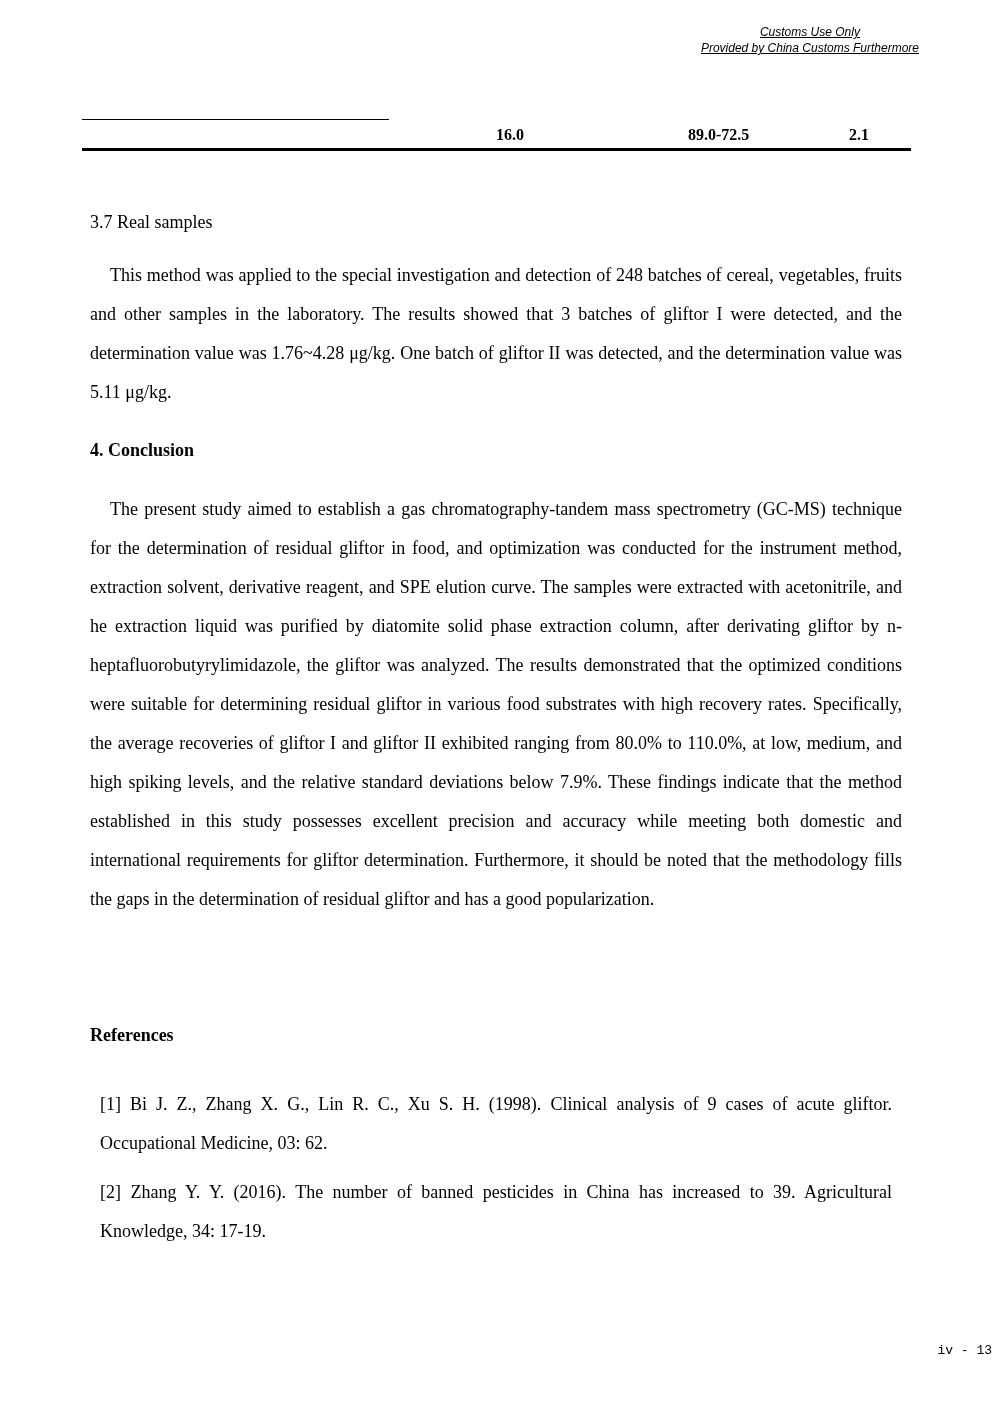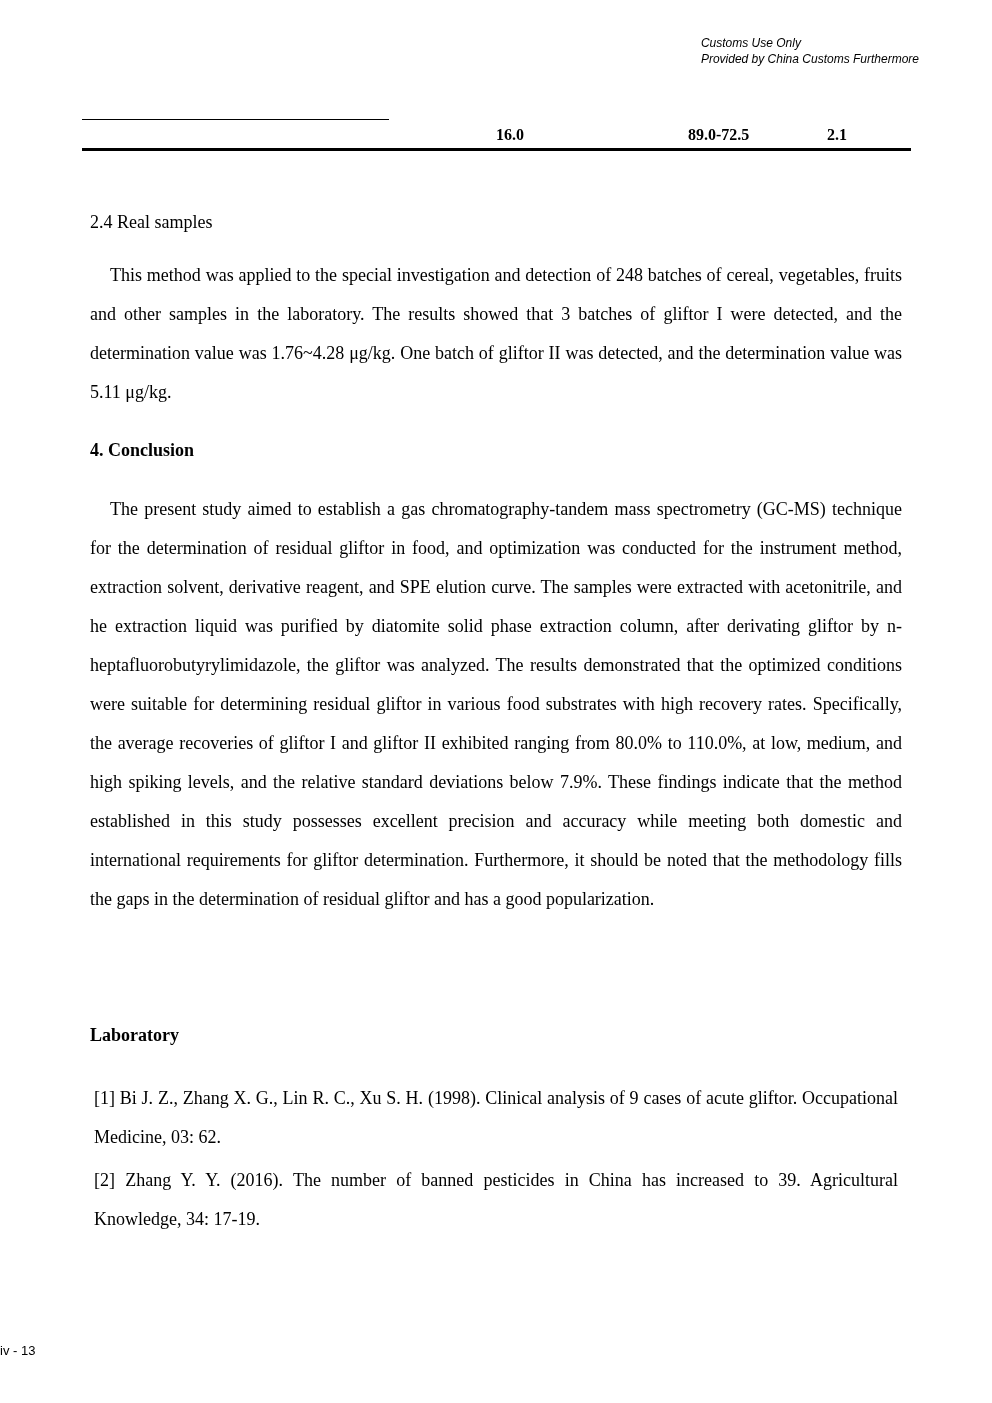--- a/index.html
+++ b/index.html
@@ -1,57 +1,57 @@
 <!DOCTYPE html>
 <html><head>
 <meta charset="utf-8">
 <style>
   html, body { margin:0; padding:0; background:#ffffff; }
   body { width:992px; height:1403px; position:relative; overflow:hidden; color:#000; }
-  .header { position:absolute; right:73px; top:35px; text-align:left; font-family:"Liberation Sans", sans-serif; font-style:italic; font-size:12px; line-height:16px; }
+  .header { position:absolute; right:73px; top:24px; text-align:center; font-family:"Liberation Sans", sans-serif; font-style:italic; font-size:12px; line-height:16px;text-decoration:underline; }
   .tbl-short-line { position:absolute; left:82px; top:119px; width:307px; height:1px; background:#000; }
   .tbl-row { position:absolute; left:82px; top:124px; width:828px; height:22px; font-family:"Liberation Serif", serif; font-size:16px;font-weight:bold; }
   .tbl-row span { position:absolute; top:2px; }
   .c1 { left:414px; }
   .c2 { left:606px; }
-  .c3 { left:745px; }
+  .c3 { left:767px; }
   .tbl-bottom { position:absolute; left:82px; top:148px; width:829px; height:3px; background:#000; }
   .body-text { position:absolute; left:90px; width:812px; font-family:"Liberation Serif", serif; font-size:18px; line-height:39px; text-align:justify; }
   .sec-title { position:absolute; left:90px; font-family:"Liberation Serif", serif; font-size:18px; }
   .bold { font-weight:bold;text-align:right; }
   p { margin:0; }
   .indent { text-indent:20px; }
-  .ref { margin:4px; }
-  .footer { position:absolute; left:0; width:992px; top:1343px; text-align:left; font-family:Liberation Sans, sans-serif; font-size:13px; }
+  .ref { margin:10px; }
+  .footer { position:absolute; left:0; width:992px; top:1343px; text-align:right; font-family:Liberation Mono, monospace; font-size:13px; }
 </style>
 </head>
 <body>
 
 <div class="header">
   <div>Customs Use Only</div>
   <div>Provided by China Customs Furthermore</div>
 </div>
 
 <div class="tbl-short-line"></div>
 <div class="tbl-row">
   <span class="c1">16.0</span>
   <span class="c2">89.0-72.5</span>
   <span class="c3">2.1</span>
 </div>
 <div class="tbl-bottom"></div>
 
-<div class="sec-title" style="top:212px;">2.4 Real samples</div>
+<div class="sec-title" style="top:212px;">3.7 Real samples</div>
 <div class="body-text" style="top:256px;">
   <p class="indent">This method was applied to the special investigation and detection of 248 batches of cereal, vegetables, fruits and other samples in the laboratory. The results showed that 3 batches of gliftor I were detected, and the determination value was 1.76~4.28 μg/kg. One batch of gliftor II was detected, and the determination value was 5.11 μg/kg.</p>
 </div>
 
 <div class="sec-title bold" style="top:440px;">4.  Conclusion</div>
 <div class="body-text" style="top:490px;">
   <p class="indent">The present study aimed to establish a gas chromatography-tandem mass spectrometry (GC-MS) technique for the determination of residual gliftor in food, and optimization was conducted for the instrument method, extraction solvent, derivative reagent, and SPE elution curve. The samples were extracted with acetonitrile, and he extraction liquid was purified by diatomite solid phase extraction column, after derivating gliftor by n-heptafluorobutyrylimidazole, the gliftor was analyzed. The results demonstrated that the optimized conditions were suitable for determining residual gliftor in various food substrates with high recovery rates. Specifically, the average recoveries of gliftor I and gliftor II exhibited ranging from 80.0% to 110.0%, at low, medium, and high spiking levels, and the relative standard deviations below 7.9%. These findings indicate that the method established in this study possesses excellent precision and accuracy while meeting both domestic and international requirements for gliftor determination. Furthermore, it should be noted that the methodology fills the gaps in the determination of residual gliftor and has a good popularization.</p>
 </div>
 
-<div class="sec-title bold" style="top:1025px;">Laboratory</div>
+<div class="sec-title bold" style="top:1025px;">References</div>
 <div class="body-text" style="top:1075px;">
   <p class="ref">[1] Bi J. Z., Zhang X. G., Lin R. C., Xu S. H. (1998). Clinical analysis of 9 cases of acute gliftor. Occupational Medicine, 03: 62.</p>
   <p class="ref">[2] Zhang Y. Y. (2016). The number of banned pesticides in China has increased to 39. Agricultural Knowledge, 34: 17-19.</p>
 </div>
 
 <div class="footer">iv - 13</div>
 
 </body></html>

